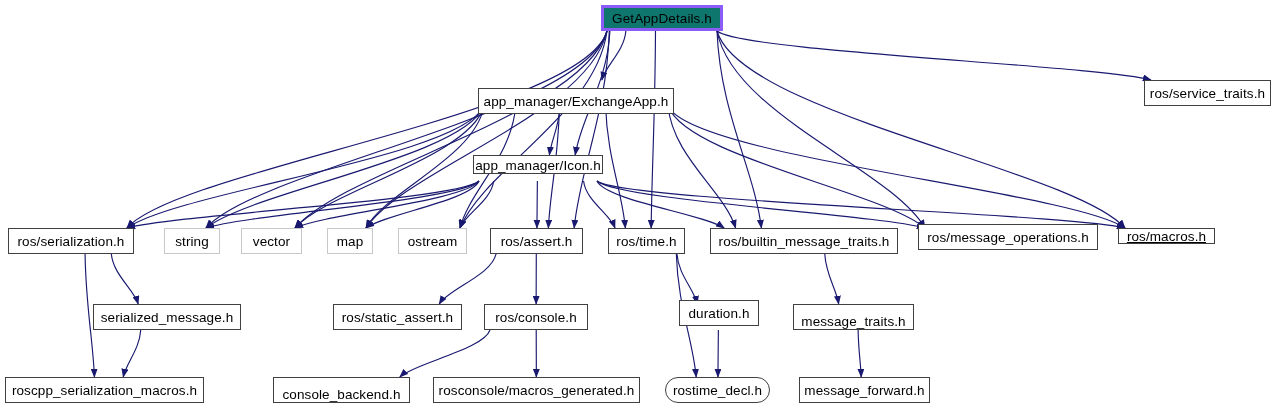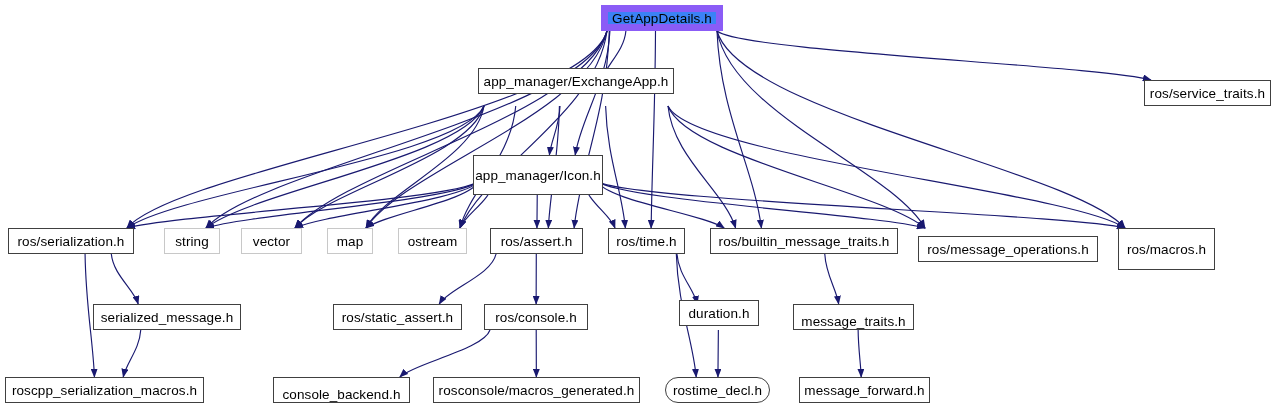--- a/index.html
+++ b/index.html
@@ -2,21 +2,21 @@
 <html><head>
 <meta charset="utf-8">
 <style>
   html,body{margin:0;padding:0;background:#ffffff;}
   body{font-family:"Liberation Sans", sans-serif;}
   #graph-root{position:relative;width:1279px;height:411px;background:#ffffff;overflow:hidden;}
   svg#edges{position:absolute;left:0;top:0;width:1279px;height:411px;}
   .node{position:absolute;box-sizing:border-box;display:flex;align-items:center;justify-content:center;
         background:#ffffff;border:1px solid #404040;color:#000000;font-size:13.5px;
         font-family:"Liberation Sans", sans-serif;white-space:nowrap;letter-spacing:.1px;}
-  .node.root{background:#3b82f6;border:7px solid #8b5cf6;}
+  .node.root{background:#0f766e;border:3px solid #8b5cf6;}
   .node.sys{border:1px solid #c8c8c8;}
   .node-label{pointer-events:none;}
 </style>
 </head>
 <body>
 
 <div id="graph-root">
   <svg id="edges" viewBox="0 0 1279 411" xmlns="http://www.w3.org/2000/svg">
     <defs>
       <marker id="arrowhead" markerWidth="9" markerHeight="7" refX="8.2" refY="3.5" orient="auto" markerUnits="userSpaceOnUse">
@@ -69,27 +69,27 @@
         <path d="M 676.32 254 C 677.811 305.65999999999997, 692.9198 340.1, 696.2 377" fill="none" stroke="#191970" stroke-width="1.15" marker-end="url(#arrowhead)"></path>
         <path d="M 718.37 330 C 718.3385 349.74, 718.0193 362.9, 717.95 377" fill="none" stroke="#191970" stroke-width="1.15" marker-end="url(#arrowhead)"></path>
         <path d="M 824.79 254 C 825.8294999999999 275, 836.3631 289, 838.65 304" fill="none" stroke="#191970" stroke-width="1.15" marker-end="url(#arrowhead)"></path>
         <path d="M 858.12 330 C 858.351 349.74, 860.6918000000001 362.9, 861.2 377" fill="none" stroke="#191970" stroke-width="1.15" marker-end="url(#arrowhead)"></path>
       </g>
   </svg>
   <div id="node-layer">
       <div class="node root" style="left: 601px; top: 5px; width: 122px; height: 26px;">
         <span class="node-label">GetAppDetails.h</span>
       </div>
-      <div class="node" style="left: 478px; top: 68px; width: 196px; height: 26px;">
+      <div class="node" style="left: 478px; top: 88px; width: 196px; height: 26px;">
         <span class="node-label">app_manager/ExchangeApp.h</span>
       </div>
       <div class="node" style="left: 1144px; top: 80px; width: 127px; height: 26px;">
         <span class="node-label">ros/service_traits.h</span>
       </div>
-      <div class="node" style="left: 473px; top: 155px; width: 130px; height: 40px;">
+      <div class="node" style="left: 473px; top: 155px; width: 130px; height: 19px; align-items: flex-end;">
         <span class="node-label">app_manager/Icon.h</span>
       </div>
       <div class="node" style="left: 8px; top: 228px; width: 126px; height: 26px;">
         <span class="node-label">ros/serialization.h</span>
       </div>
       <div class="node sys" style="left: 164px; top: 228px; width: 56px; height: 26px;">
         <span class="node-label">string</span>
       </div>
       <div class="node sys" style="left: 241px; top: 228px; width: 61px; height: 26px;">
         <span class="node-label">vector</span>
@@ -102,24 +102,24 @@
       </div>
       <div class="node" style="left: 490px; top: 228px; width: 93px; height: 26px;">
         <span class="node-label">ros/assert.h</span>
       </div>
       <div class="node" style="left: 608px; top: 228px; width: 77px; height: 26px;">
         <span class="node-label">ros/time.h</span>
       </div>
       <div class="node" style="left: 710px; top: 228px; width: 188px; height: 26px;">
         <span class="node-label">ros/builtin_message_traits.h</span>
       </div>
-      <div class="node" style="left: 918px; top: 236px; width: 180px; height: 26px;">
+      <div class="node" style="left: 918px; top: 224px; width: 180px; height: 26px;">
         <span class="node-label">ros/message_operations.h</span>
       </div>
-      <div class="node" style="left: 1118px; top: 228px; width: 97px; height: 42px;">
+      <div class="node" style="left: 1118px; top: 228px; width: 97px; height: 16px; text-decoration: underline;">
         <span class="node-label">ros/macros.h</span>
       </div>
       <div class="node" style="left: 93px; top: 304px; width: 148px; height: 26px;">
         <span class="node-label">serialized_message.h</span>
       </div>
       <div class="node" style="left: 333px; top: 304px; width: 129px; height: 26px;">
         <span class="node-label">ros/static_assert.h</span>
       </div>
       <div class="node" style="left: 484px; top: 304px; width: 104px; height: 26px;">
         <span class="node-label">ros/console.h</span>

